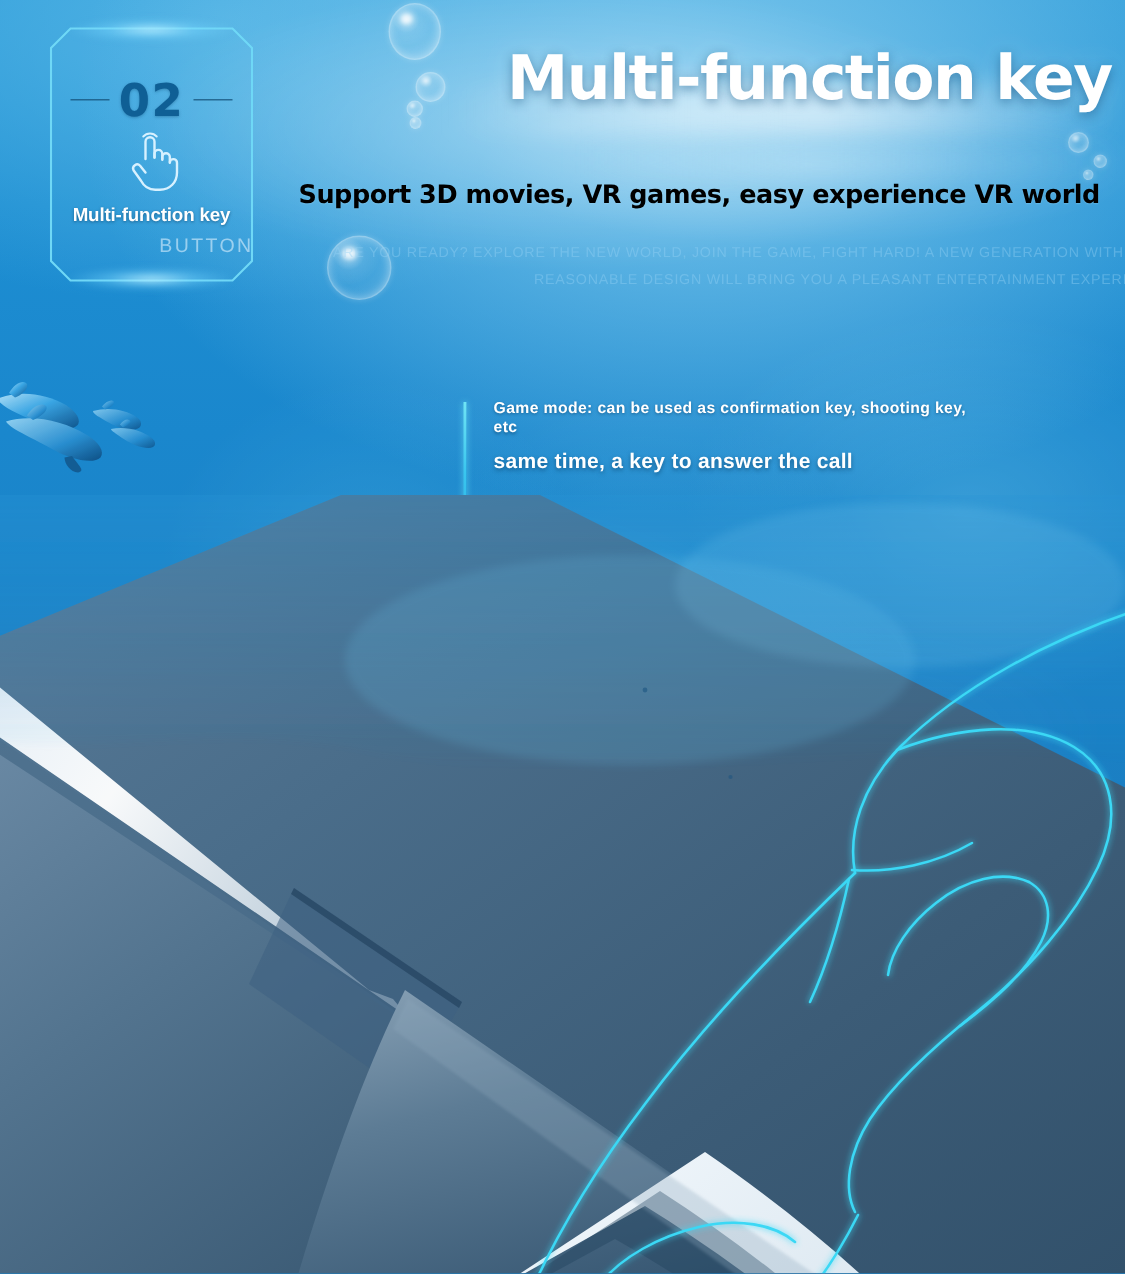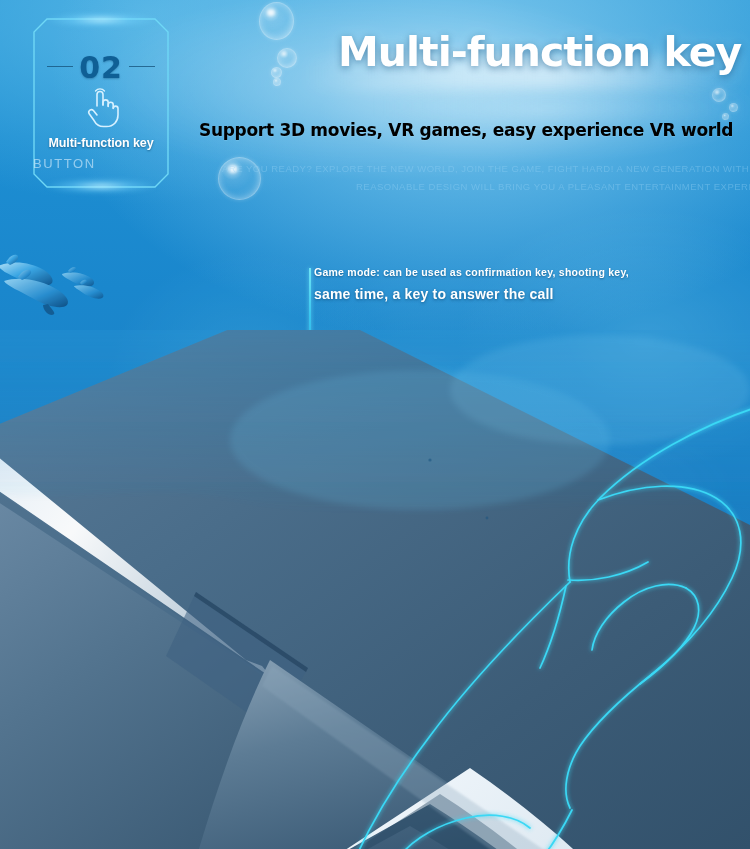--- a/index.html
+++ b/index.html
@@ -85,21 +85,21 @@
   .card-rule{position:absolute;top:48px;height:1px;background:rgba(20,80,120,.75);}
   .card-rule.l{left:14px;width:26px;}
   .card-rule.r{right:14px;width:26px;}
   .card-icon{position:absolute;left:0;right:0;top:68px;display:flex;justify-content:center;}
   .card-title{
     position:absolute;left:0;right:0;top:118px;text-align:center;
     color:#ffffff;font-size:12.5px;font-weight:bold;letter-spacing:-.1px;
     text-shadow:0 1px 2px rgba(8,52,88,.55);
   }
   .card-sub{
-    position:absolute;left:0;right:0;top:138px;text-align:left;
+    position:absolute;left:0;right:0;top:138px;text-align:right;
     color:rgba(225,243,255,.58);font-size:13px;letter-spacing:1.6px;
   }
 
   
   .h1{
     position:absolute;left:338px;top:28px;
     font-family:"DejaVu Sans", sans-serif;
     font-size:41px;font-weight:bold;color:#ffffff;letter-spacing:-1px;
     text-shadow:0 2px 7px rgba(12,70,115,.48), 0 0 22px rgba(255,255,255,.22);
     white-space:nowrap;
@@ -119,21 +119,21 @@
   .faint.l1{left:222px;top:163px;}
   .faint.l2{left:356px;top:181px;}
 
   
   .feat{position:absolute;left:309px;top:266px;width:400px;}
   .feat-bar{position:absolute;left:0;top:2px;width:2px;height:86px;
     background:linear-gradient(180deg,#6fe4f5,#39c6ef 55%,#2fb4e6);
     box-shadow:0 0 4px rgba(110,230,250,.8);}
   .feat-line{
     color:#ffffff;font-size:10.5px;font-weight:bold;letter-spacing:.25px;
-    margin-left:5px;line-height:13px;
+    margin-left:20px;line-height:13px;
     text-shadow:0 1px 2px rgba(10,60,100,.55);
   }
   .feat-line.big{
     font-size:14px;line-height:19px;letter-spacing:.2px;
     text-shadow:0 1px 3px rgba(10,60,100,.6);
   }
   .feat-gap{height:3px;}
 
   
   .product{position:absolute;left:0;top:330px;width:750px;height:519px;overflow:hidden;}
@@ -215,20 +215,21 @@
   </div>
 
   <div class="h1">Multi-function key</div>
   <div class="h2">Support 3D movies, VR games, easy experience VR world</div>
   <div class="faint l1">ARE YOU READY? EXPLORE THE NEW WORLD, JOIN THE GAME, FIGHT HARD! A NEW GENERATION WITH EXCELLENT</div>
   <div class="faint l2">REASONABLE DESIGN WILL BRING YOU A PLEASANT ENTERTAINMENT EXPERIENCE</div>
 
   <div class="feat">
     <div class="feat-bar"></div>
     <div class="feat-line">Game mode: can be used as confirmation key, shooting key,</div>
+    <div class="feat-line">etc</div>
     <div class="feat-gap"></div>
     <div class="feat-gap"></div>
     <div class="feat-line big">same time, a key to answer the call</div>
   </div>
 
   <svg class="product" viewBox="0 0 750 519" preserveAspectRatio="none">
     <defs>
       <linearGradient id="bodyTop" x1="0" y1="0" x2="1" y2="1">
         <stop offset="0%" stop-color="#5b7d9a"></stop>
         <stop offset="35%" stop-color="#4a6d8a"></stop>

